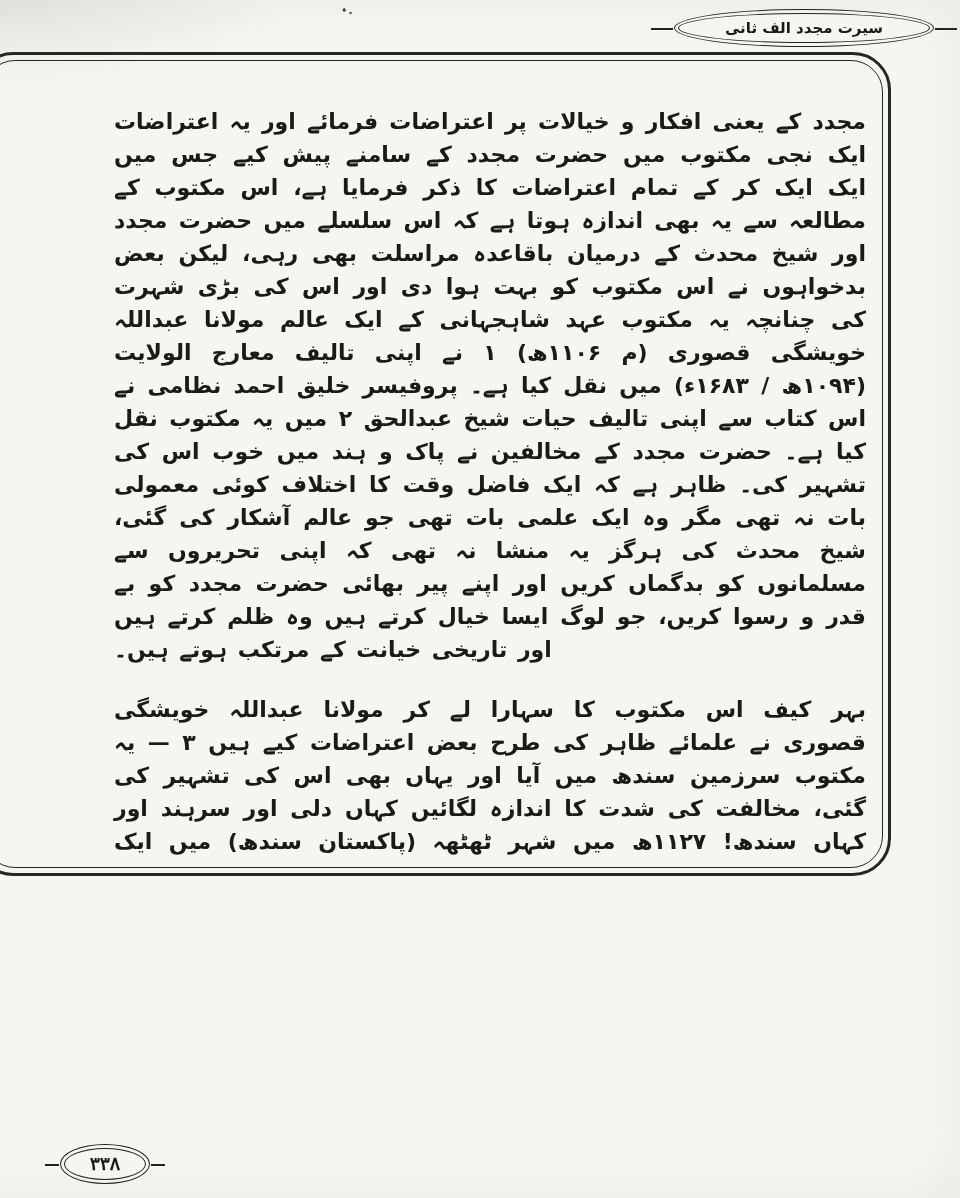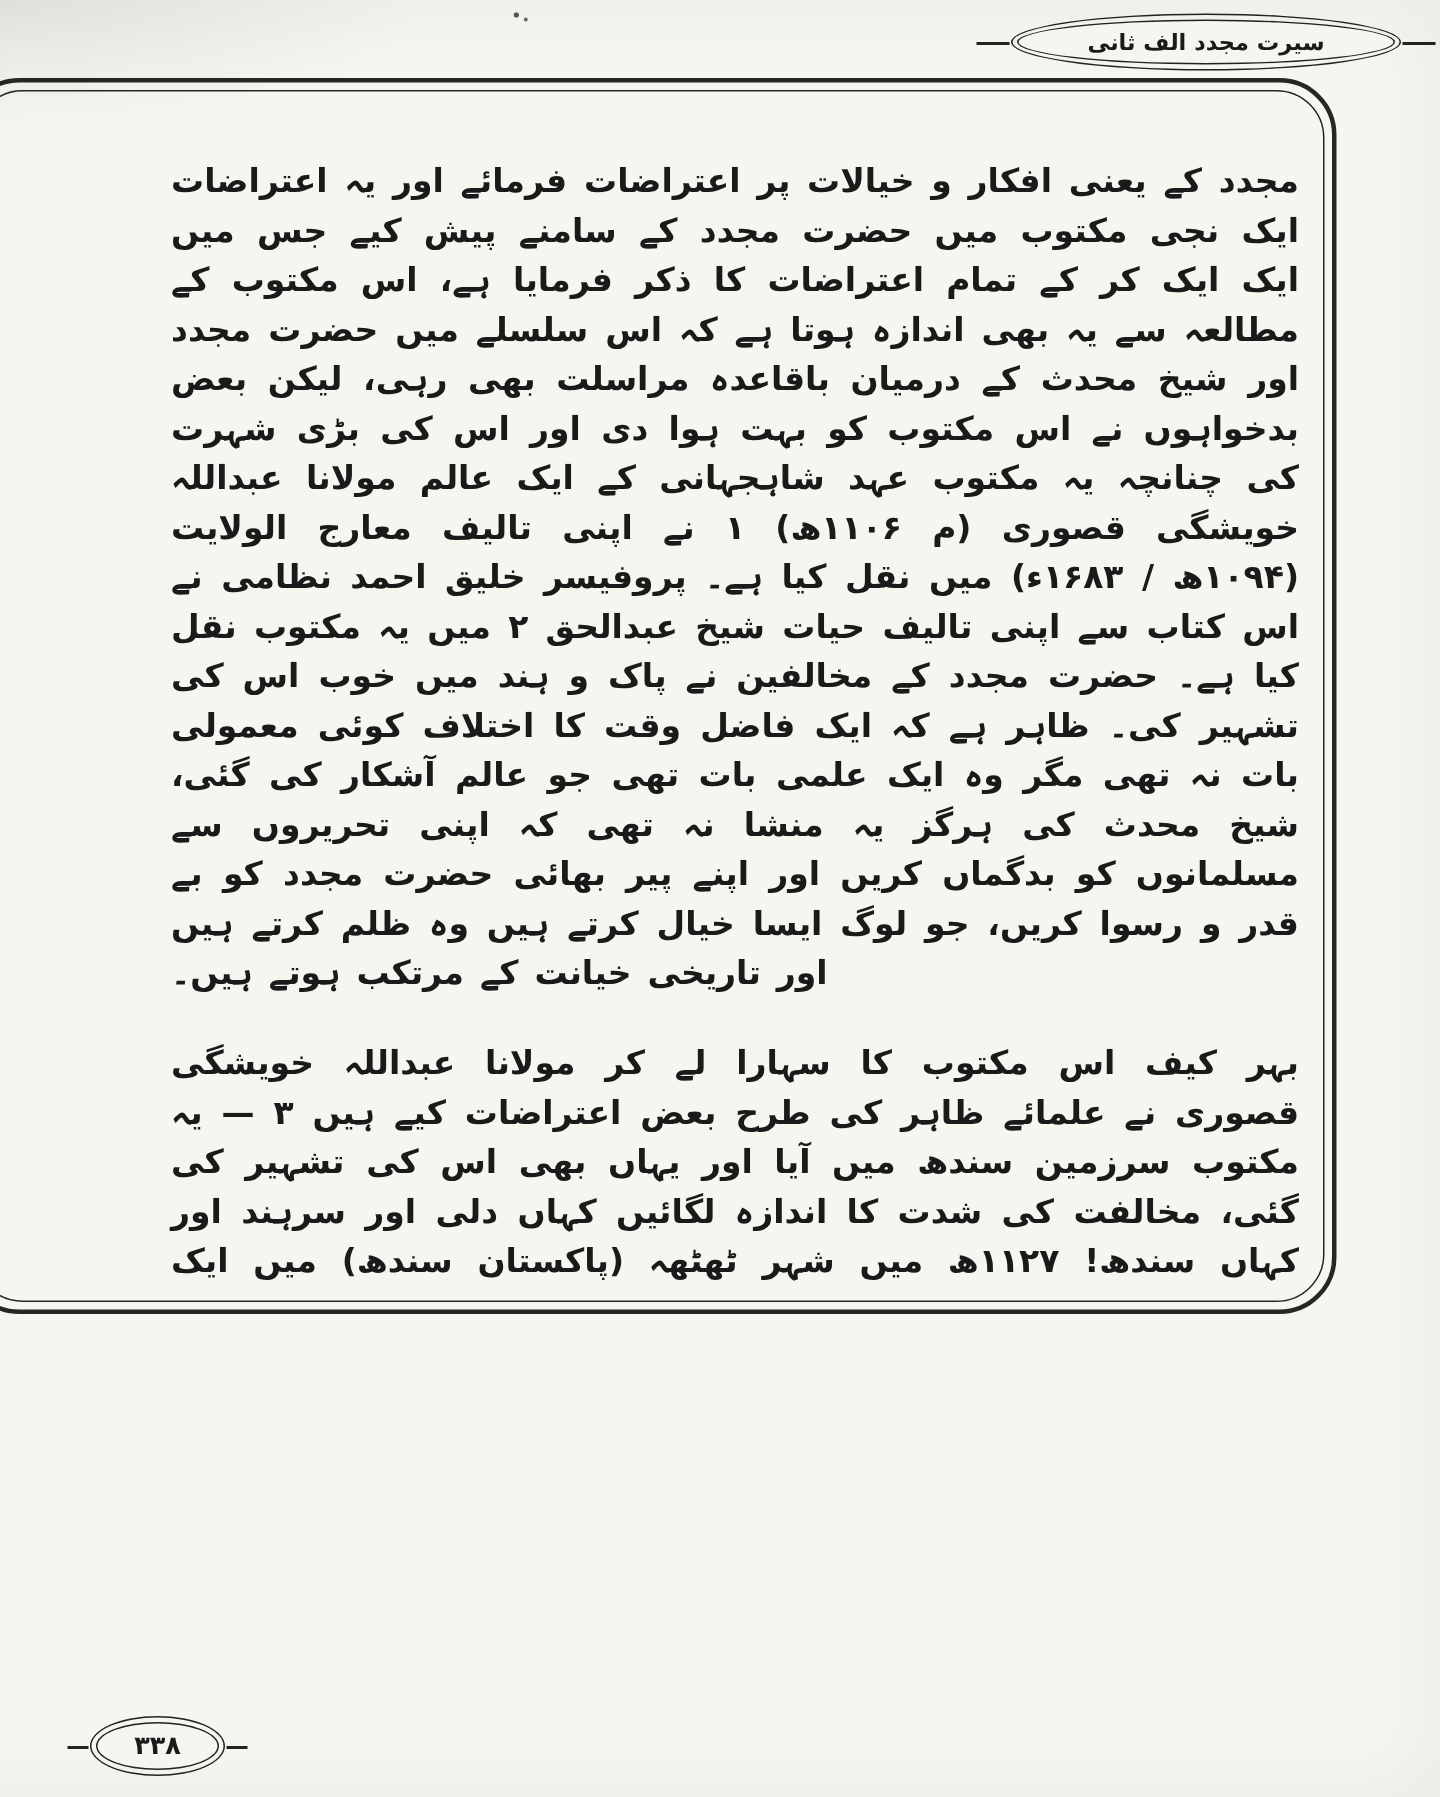--- a/index.html
+++ b/index.html
@@ -126,20 +126,21 @@
     background: #f7f5f0;
     border: 1.6px solid #222;
     outline: 1.4px solid #222;
     outline-offset: 3px;
     border-radius: 50%;
     display: flex;
     align-items: center;
     justify-content: center;
     box-sizing: border-box;
     z-index: 3;
+    font-family: Liberation Serif, serif;
   }
   .page-number-cartouche::before,
   .page-number-cartouche::after {
     content: "";
     position: absolute;
     top: 50%;
     width: 14px; height: 2px;
     background: #222;
   }
   .page-number-cartouche::before { right: -20px; }

